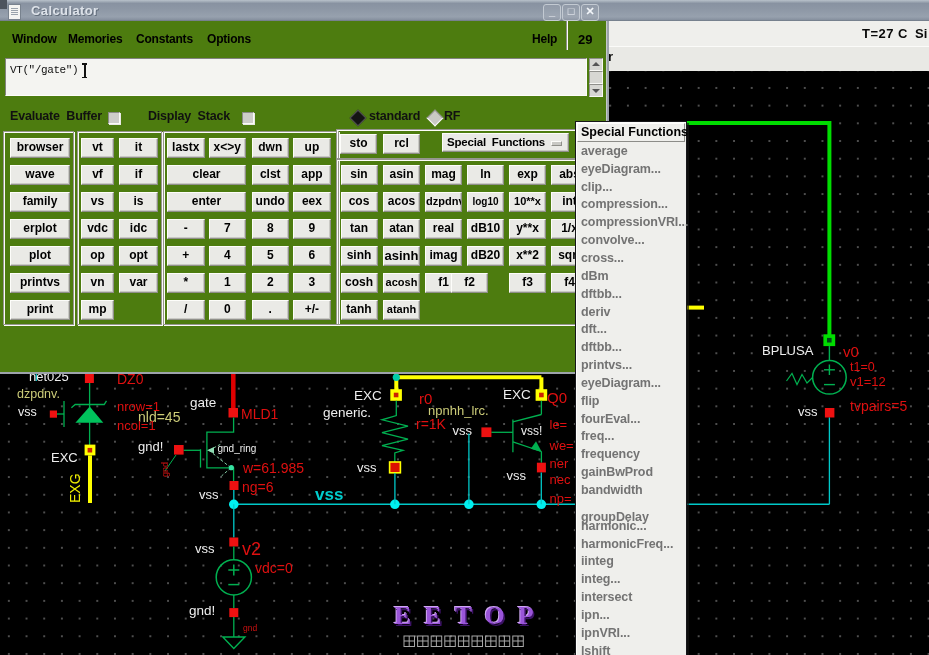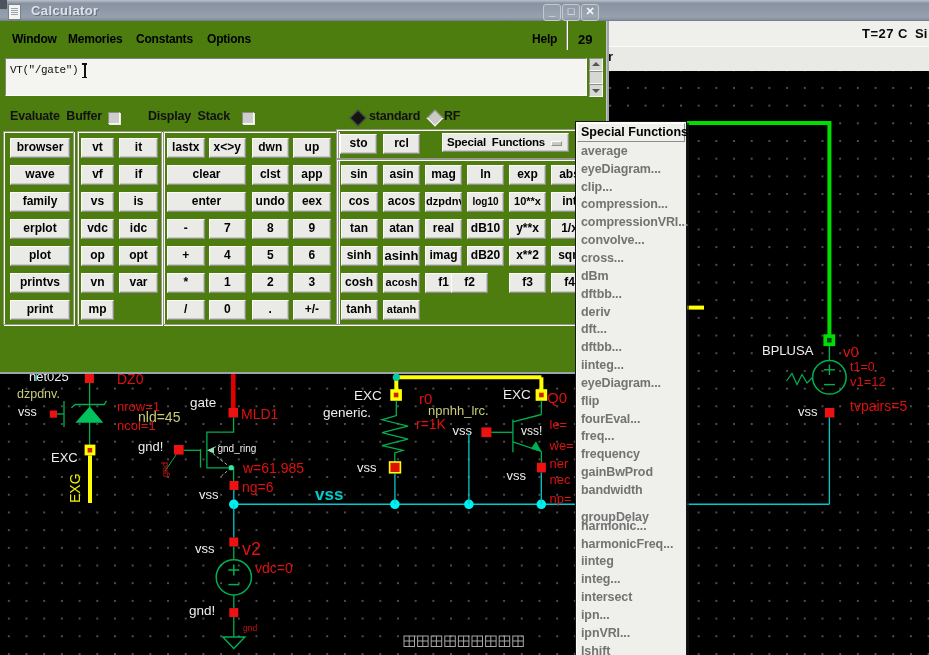--- a/index.html
+++ b/index.html
@@ -224,20 +224,21 @@
         <rect x="499.2" y="636" width="10.5" height="10.5" fill="none"></rect>
         <line x1="499.2" y1="641" x2="509.7" y2="641"></line>
         <line x1="504.4" y1="636" x2="504.4" y2="646.5"></line>
       </g>
 <g stroke="#a8a8a8" stroke-width="1">
         <rect x="512.8" y="636" width="10.5" height="10.5" fill="none"></rect>
         <line x1="512.8" y1="641" x2="523.3" y2="641"></line>
         <line x1="518.0" y1="636" x2="518.0" y2="646.5"></line>
       </g>
 </svg>
+<div class="abs" id="eetop">EETOP</div>
 
 <div class="abs" id="calc">
 <div class="abs" id="ctitle"></div>
 <div class="abs" id="ccorner"></div>
 <div class="abs" id="cticon">
         <i class="il" style="top:3px"></i>
         <i class="il" style="top:5px"></i>
         <i class="il" style="top:7px"></i>
         <i class="il" style="top:9px"></i>
       </div>
@@ -370,21 +371,21 @@
 <div class="mit" style="top:57.5px">clip...</div>
 <div class="mit" style="top:75.4px">compression...</div>
 <div class="mit" style="top:93.2px">compressionVRI...</div>
 <div class="mit" style="top:111.1px">convolve...</div>
 <div class="mit" style="top:128.9px">cross...</div>
 <div class="mit" style="top:146.8px">dBm</div>
 <div class="mit" style="top:164.6px">dftbb...</div>
 <div class="mit" style="top:182.5px">deriv</div>
 <div class="mit" style="top:200.3px">dft...</div>
 <div class="mit" style="top:218.2px">dftbb...</div>
-<div class="mit" style="top:236.0px">iinteg...</div>
+<div class="mit" style="top:236.0px">printvs...</div>
 <div class="mit" style="top:253.9px">eyeDiagram...</div>
 <div class="mit" style="top:271.7px">flip</div>
 <div class="mit" style="top:289.6px">fourEval...</div>
 <div class="mit" style="top:307.4px">freq...</div>
 <div class="mit" style="top:325.3px">frequency</div>
 <div class="mit" style="top:343.1px">gainBwProd</div>
 <div class="mit" style="top:361.0px">bandwidth</div>
 <div class="mit" style="top:388px">groupDelay</div>
 <div class="mit" style="top:396.7px">harmonic...</div>
 <div class="mit" style="top:414.5px">harmonicFreq...</div>

